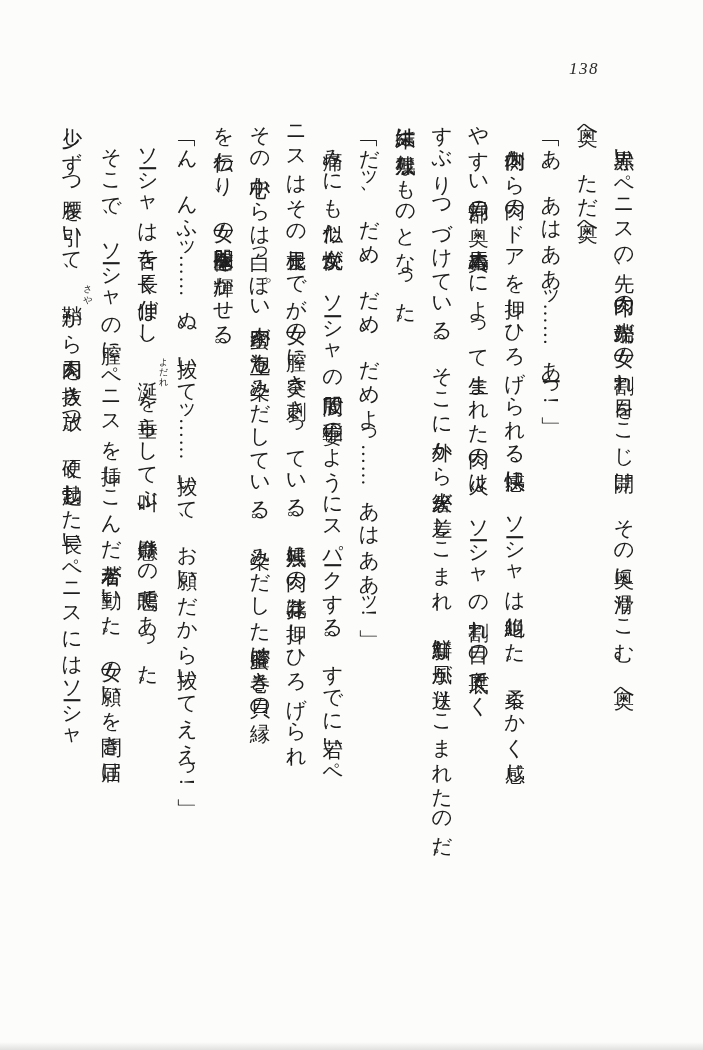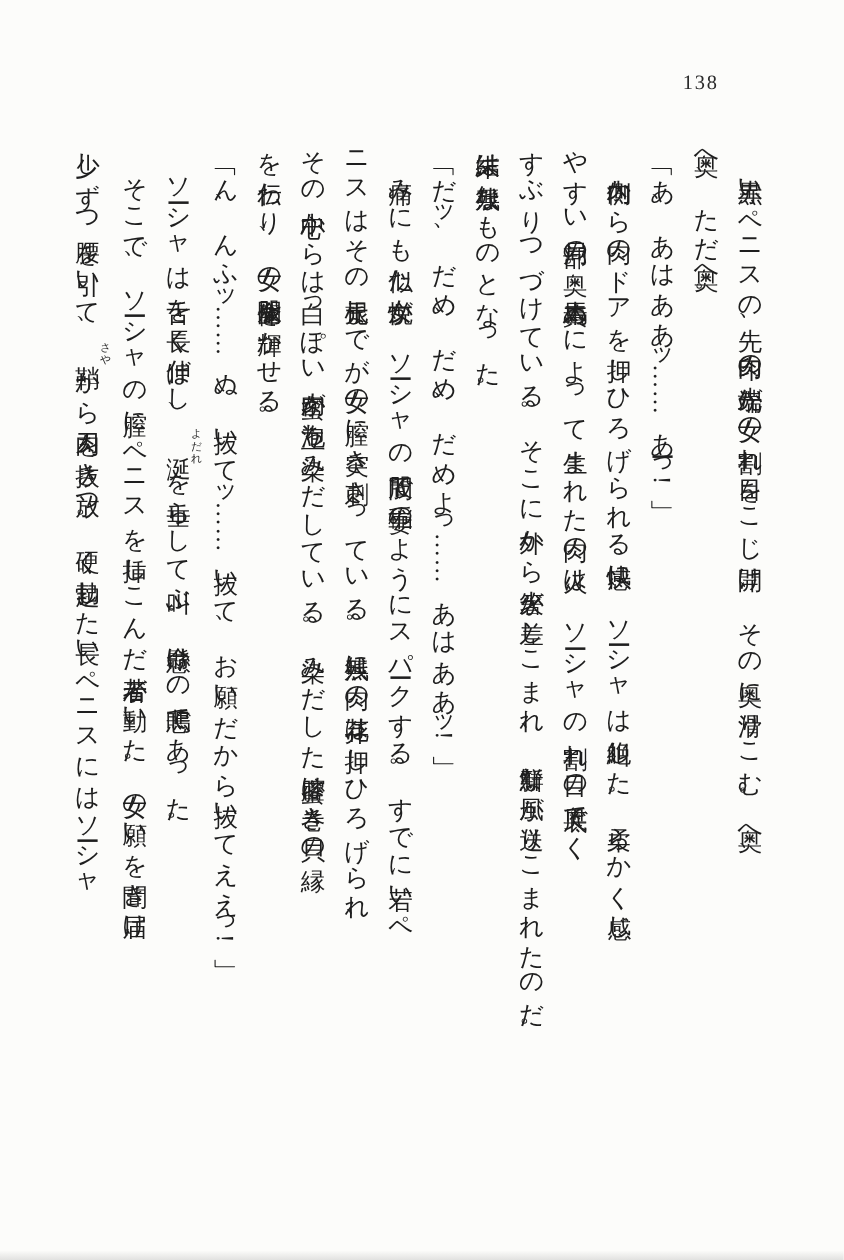--- a/index.html
+++ b/index.html
@@ -12,20 +12,21 @@
     position: relative;
     overflow: hidden;
     background: #fcfcfa;
     font-family: "Liberation Serif", "DejaVu Serif", serif;
   }
   .page-number {
     position: absolute;
     top: 59px;
     left: 569px;
     font-size: 17px;
+    font-style: italic;
     color: #2a2a2a;
     letter-spacing: 1.5px;
   }
   .text-block {
     position: absolute;
     top: 112px;
     right: 61px;
     height: 862px;
     writing-mode: vertical-rl;
     text-orientation: mixed;

